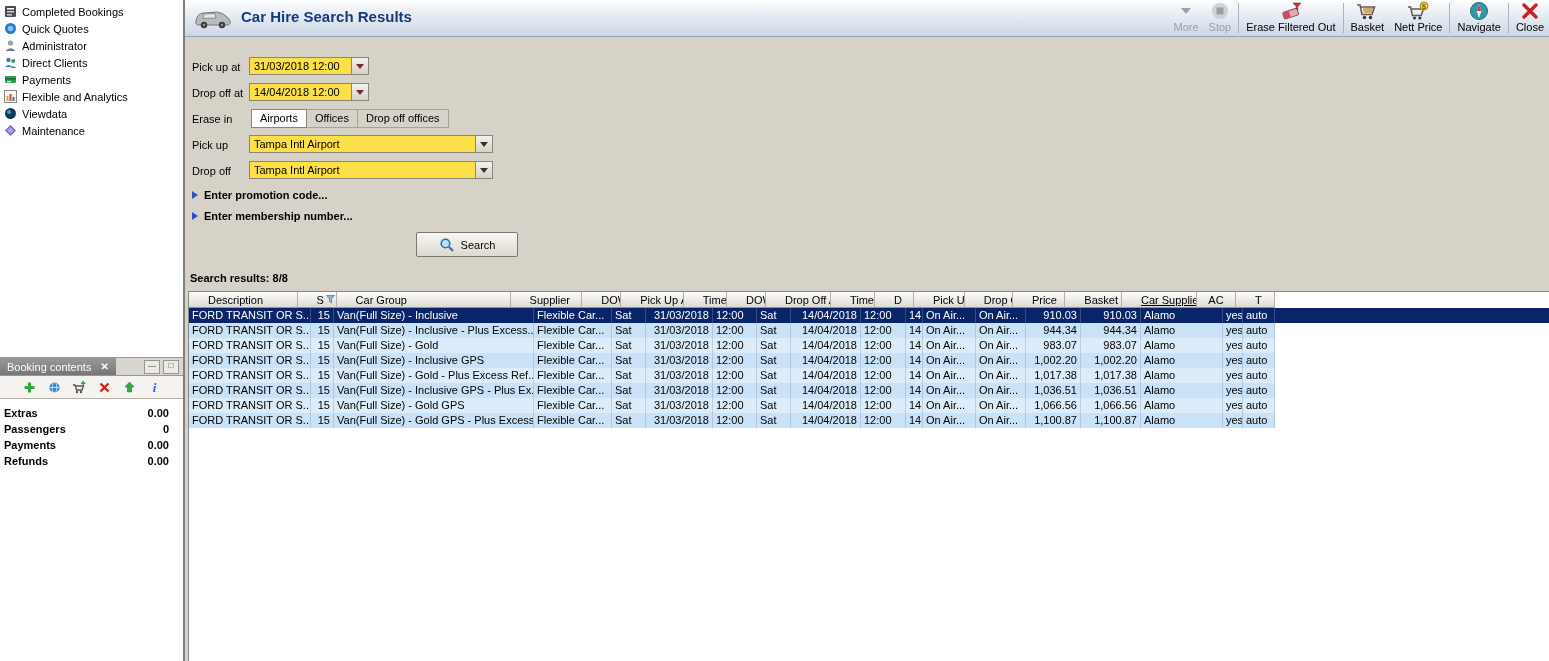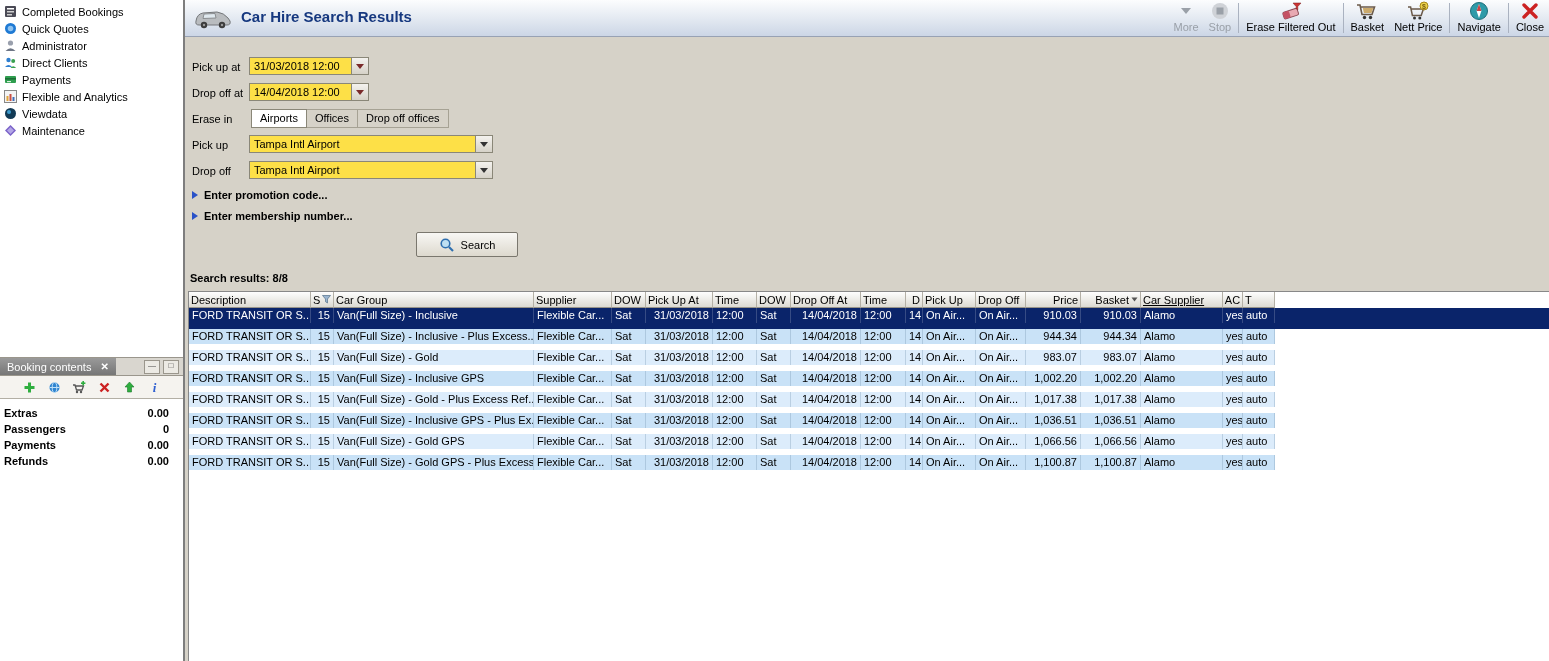--- a/index.html
+++ b/index.html
@@ -52,26 +52,26 @@
   .tab + .tab{border-left:none;}
   .expander{position:absolute;display:flex;align-items:center;gap:6px;font-weight:bold;cursor:default;}
   .exp-tri{width:0;height:0;border-left:6px solid #2a52c8;border-top:4px solid transparent;border-bottom:4px solid transparent;}
   #search-btn{position:absolute;left:416px;top:232px;width:100px;height:23px;border:1px solid #7a776e;border-radius:2px;
     background:linear-gradient(#f8f7f4,#ddd9ce);display:flex;align-items:center;justify-content:center;gap:6px;cursor:default;}
   #results-summary{position:absolute;left:190px;top:272px;font-weight:bold;}
 
   
   #grid{position:absolute;left:188px;top:291px;right:0;bottom:0;background:#fff;border-top:1px solid #888;border-left:1px solid #888;overflow:hidden;}
   .g-header{display:flex;height:16px;width:1086px;}
-  .gh-cell{box-sizing:border-box;height:16px;padding:0 2px;display:flex;align-items:center;gap:2px;
+  .gh-cell{box-sizing:border-box;height:16px;padding:0 19px;display:flex;align-items:center;gap:2px;
     background:linear-gradient(#fefefe,#dcdad2);border-right:1px solid #b4b0a6;border-bottom:1px solid #98948a;
     white-space:nowrap;overflow:hidden;cursor:default;}
   .gh-cell .gh-label{flex:1;}
   .gh-cell.h-right .gh-label{text-align:right;}
-  .grid-row{display:flex;height:21px;cursor:default;}
+  .grid-row{display:flex;height:15px;cursor:default;}
   .g-cell{box-sizing:border-box;height:15px;line-height:15px;padding:0 3px;white-space:nowrap;overflow:hidden;
     border-right:1px solid rgba(110,140,170,0.30);}
   .g-cell.right{text-align:right;}
   .grid-row.row-a .g-cell{background:#c9e2f7;}
   .grid-row.row-b .g-cell{background:#dcecfb;}
   .grid-row.selected{background:#0a246a;color:#fff;width:100%;}
   .grid-row.selected .g-cell{background:transparent;border-right-color:rgba(255,255,255,0.18);}
 </style>
 </head>
 <body>
@@ -445,21 +445,21 @@
       </div>
       <div class="gh-cell h-right" style="width: 17px;">
         <span class="gh-label">D</span>
       </div>
       <div class="gh-cell" style="width: 53px;">
         <span class="gh-label">Pick Up</span>
       </div>
       <div class="gh-cell" style="width: 50px;">
         <span class="gh-label">Drop Off</span>
       </div>
-      <div class="gh-cell h-right" style="width: 55px; justify-content: flex-end;">
+      <div class="gh-cell h-right" style="width: 55px;">
         <span class="gh-label">Price</span>
       </div>
       <div class="gh-cell h-right" style="width: 60px;">
         <span class="gh-label">Basket</span>
         <span class="icon">
           <svg width="7" height="7">
             <path d="M0.5 1.5 L6.5 1.5 L3.5 5.5 Z" fill="#555"></path>
           </svg>
         </span>
       </div>

